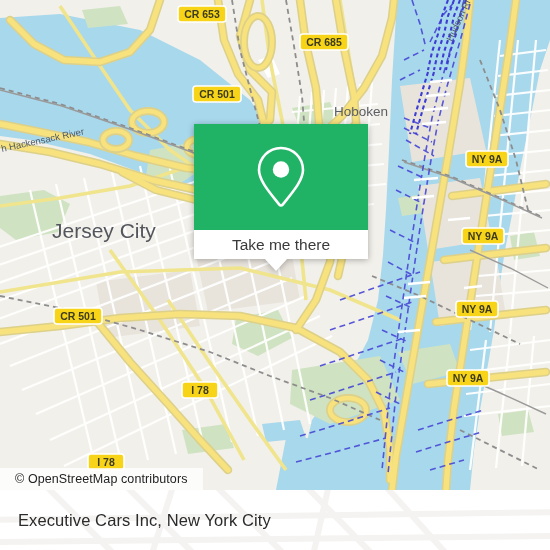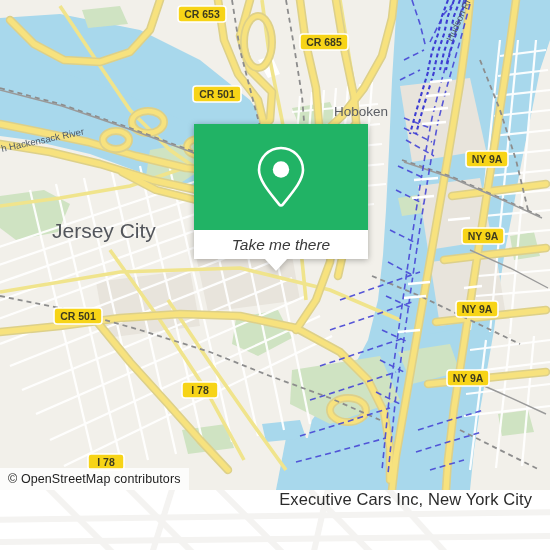--- a/index.html
+++ b/index.html
@@ -24,37 +24,36 @@
     background: #eceae2;
     overflow: hidden;
   }
   #map svg { display: block; }
 
   
   #attrib {
     position: absolute;
     left: 0; bottom: 0;
     height: 22px;
-    padding: 0 8px;
+    padding: 0 15px;
     display: flex; align-items: center;
     background: rgba(255,255,255,0.78);
     font-size: 12.5px;
     color: #222;
     letter-spacing: .1px;
     z-index: 40;
   }
 
   
   #popup {
     position: absolute;
     left: 194px; top: 124px;
     width: 188px;
     z-index: 50;
     filter: drop-shadow(0 1px 3px rgba(0,0,0,0.30));
-    font-style: italic;
   }
   #popup-body {
     width: 174px; height: 106px;
     background: #21b365;
     display: flex; align-items: center; justify-content: center;
   }
   #popup-bar {
     width: 174px; height: 29px;
     background: #ffffff;
     display: flex; align-items: center; justify-content: center;
@@ -78,24 +77,23 @@
     background: #ffffff;
     overflow: hidden;
   }
   #footer-wm {
     position: absolute; inset: 0;
     opacity: 1;
   }
   #footer-inner {
     position: relative;
     width: 100%; height: 100%;
-    display: flex; align-items: flex-end;
+    display: flex; align-items: center;
     justify-content: space-between;
     padding: 0 18px 0 18px;
-    flex-direction: column;
   }
   #place-title {
     font-size: 16.5px;
     color: #2b2b2b;
     letter-spacing: .1px;
     white-space: nowrap;
   }
   #brand {
     display: flex; align-items: center; gap: 3px;
   }

